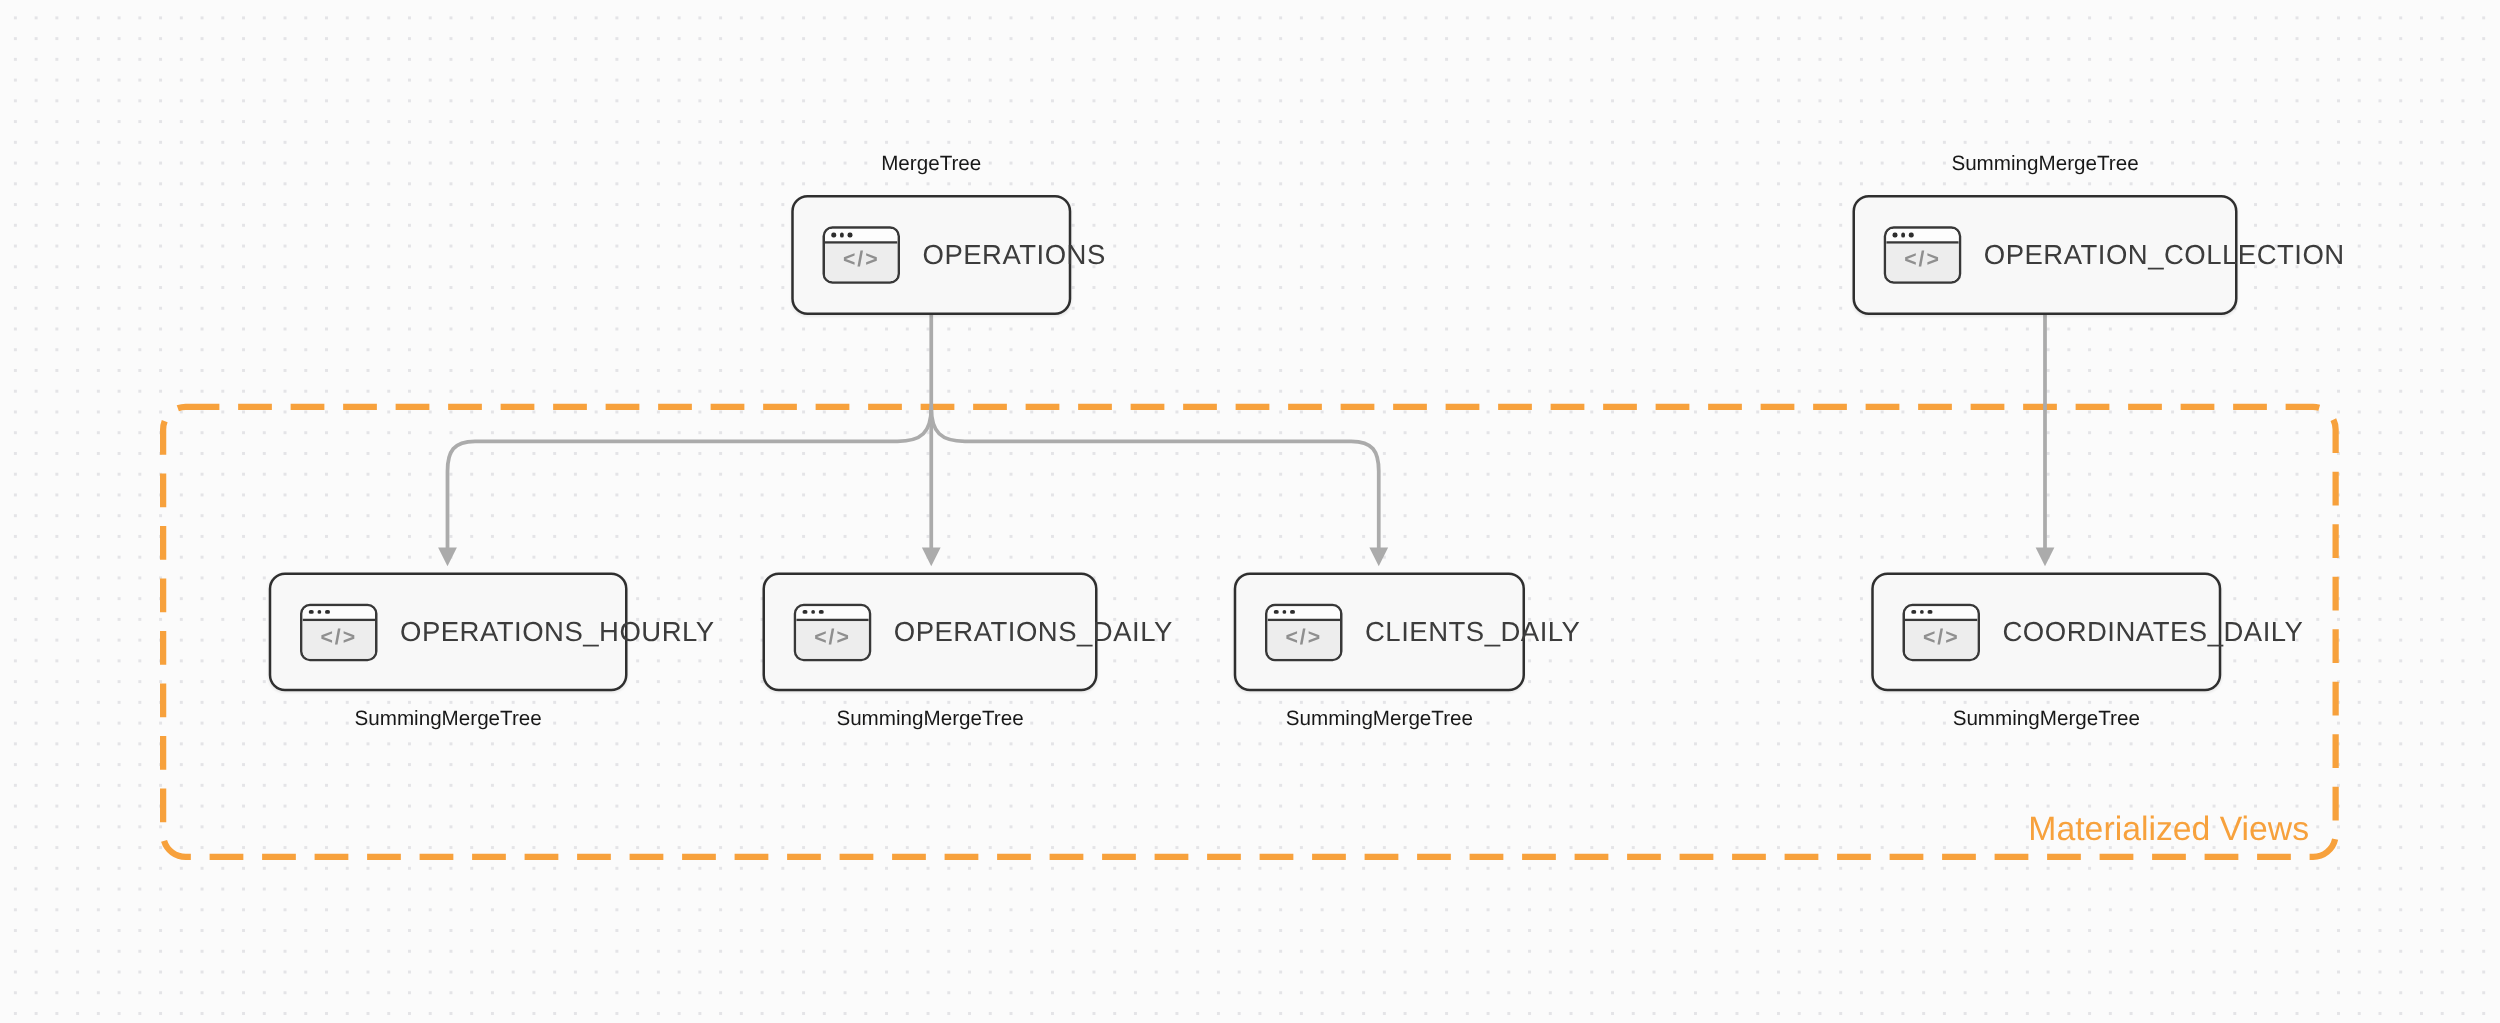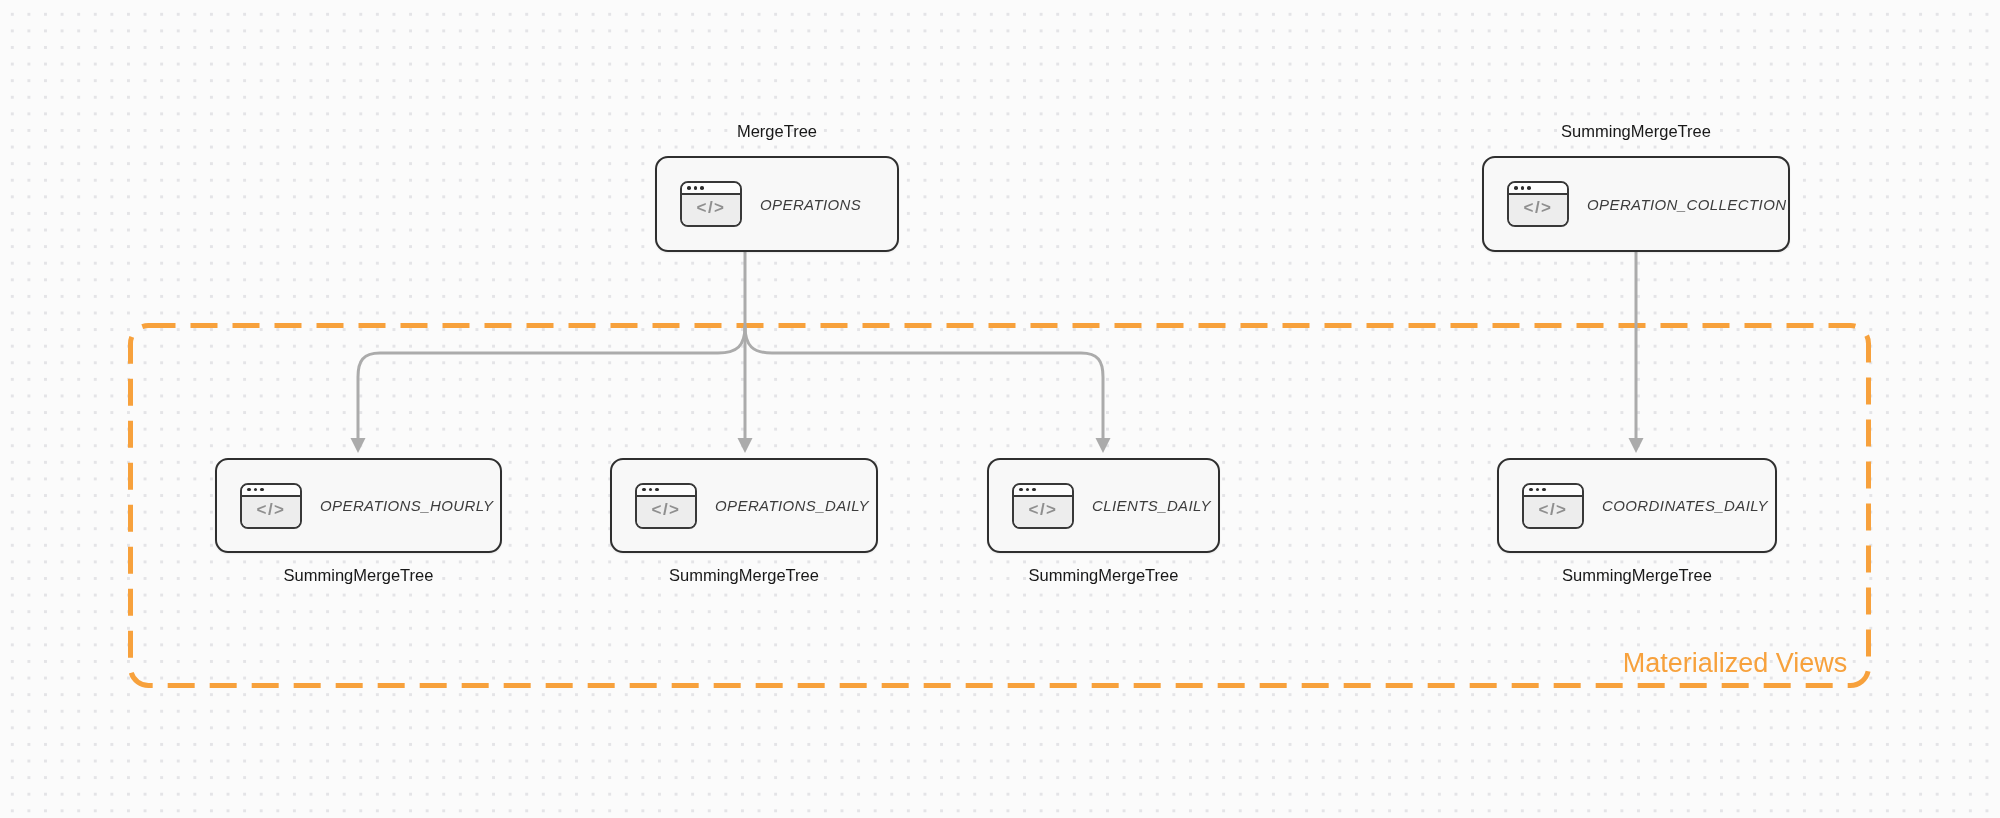--- a/index.html
+++ b/index.html
@@ -32,22 +32,21 @@
     position:absolute;left:0;top:0;right:0;
     background:var(--node-fill);
     border:2.5px solid var(--node-border);
     border-radius:13px;
     display:flex;align-items:center;
     padding-left:23px;
     box-shadow:0 1px 2px rgba(0,0,0,0.07);
     cursor:pointer;
   }
   .node-title{
-    font-style:italic;
-    font-size:15px;
+    font-size:22px;
     letter-spacing:0.4px;
     color:var(--node-text);
     margin-left:18px;
     white-space:nowrap;
   }
   .engine-label{
     position:absolute;left:0;right:0;
     text-align:center;
     font-size:16.5px;
     color:var(--engine-text);
@@ -76,21 +75,21 @@
   .code-window .body{
     height:100%;
     background:#ededed;
     display:flex;align-items:flex-start;justify-content:center;
     font-weight:700;font-size:17px;letter-spacing:1.5px;
     color:var(--icon-glyph);
     padding-top:3px;
   }
 
   
-  #node-operations          {left:655px; top:156px; width:244px; height:96px;}
+  #node-operations          {left:633px; top:156px; width:224px; height:96px;}
   #node-operation-collection{left:1482px;top:156px; width:308px; height:96px;}
   #node-operations-hourly   {left:215px; top:458px; width:287px; height:95px;}
   #node-operations-daily    {left:610px; top:458px; width:268px; height:95px;}
   #node-clients-daily       {left:987px; top:458px; width:233px; height:95px;}
   #node-coordinates-daily   {left:1497px;top:458px; width:280px; height:95px;}
   #node-operations .node-box,#node-operation-collection .node-box{height:96px;}
   #node-operations-hourly .node-box,#node-operations-daily .node-box,
   #node-clients-daily .node-box,#node-coordinates-daily .node-box{height:95px;}
 
   

